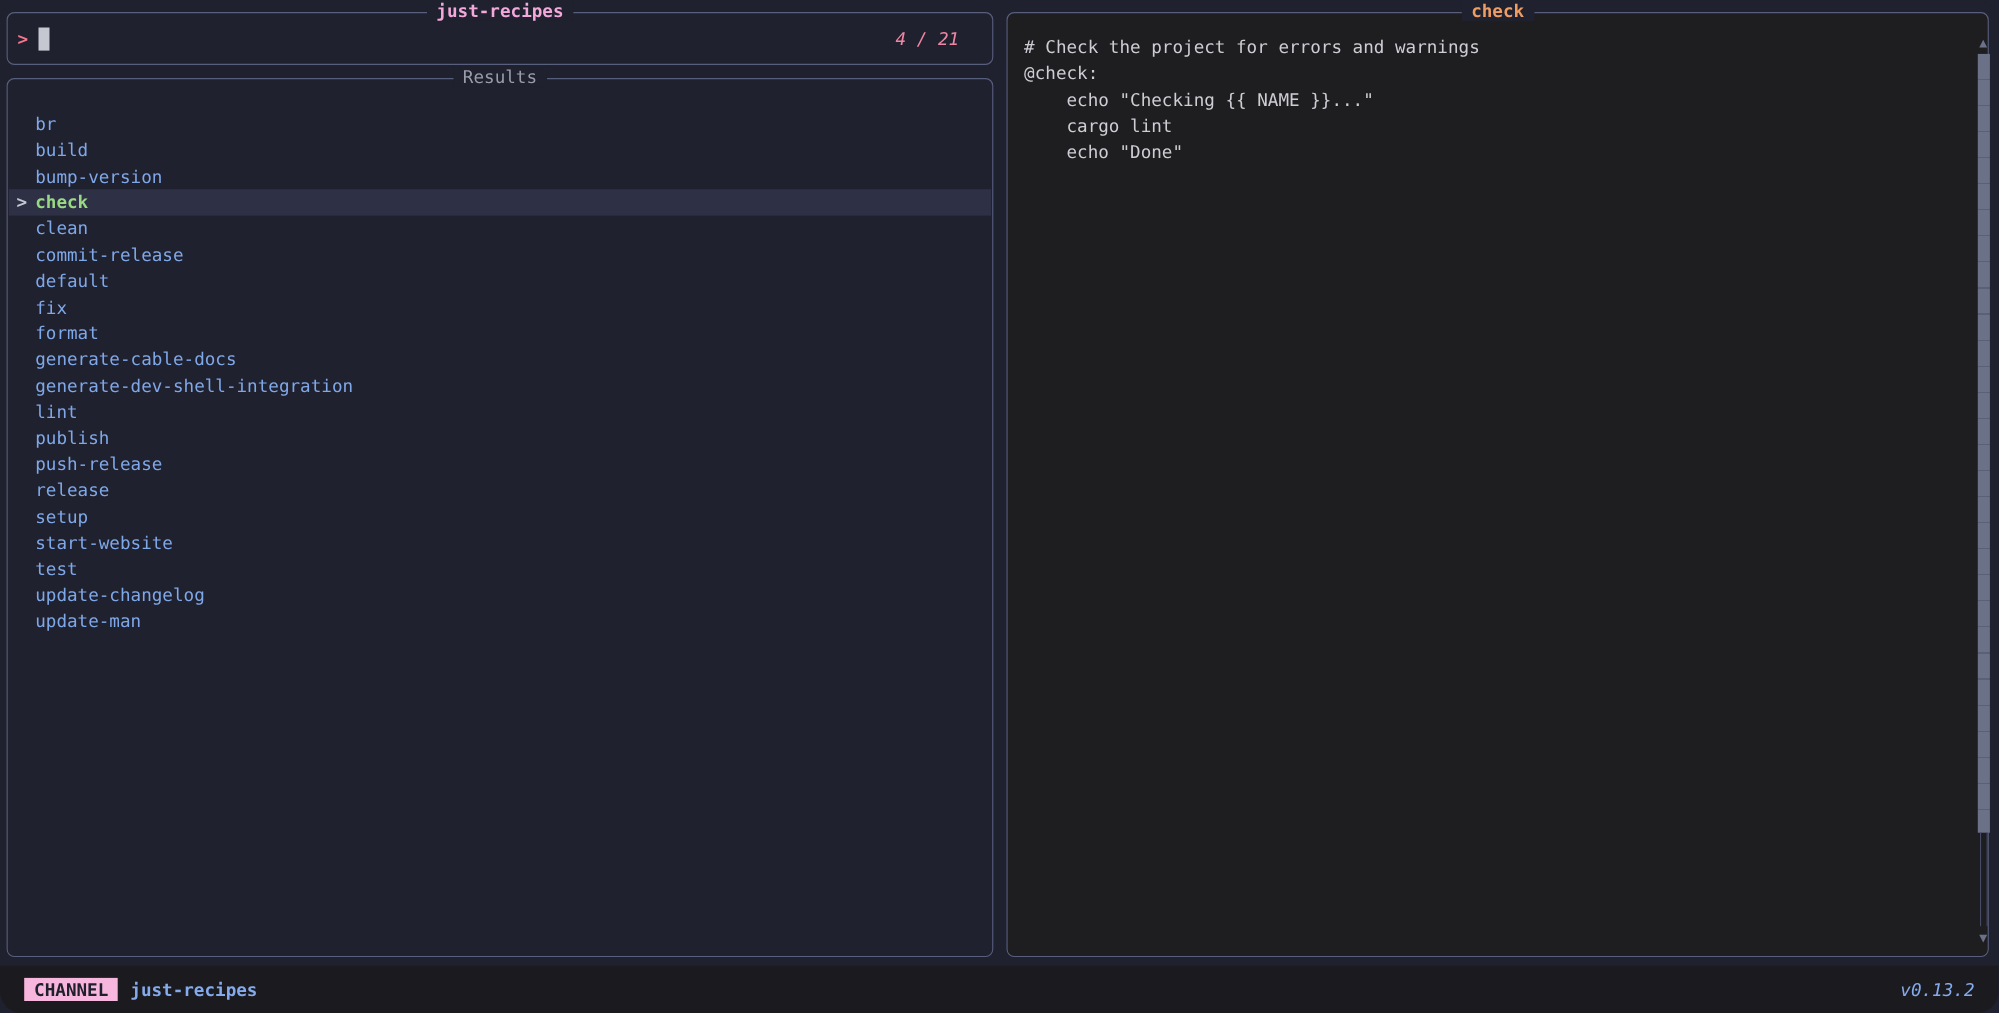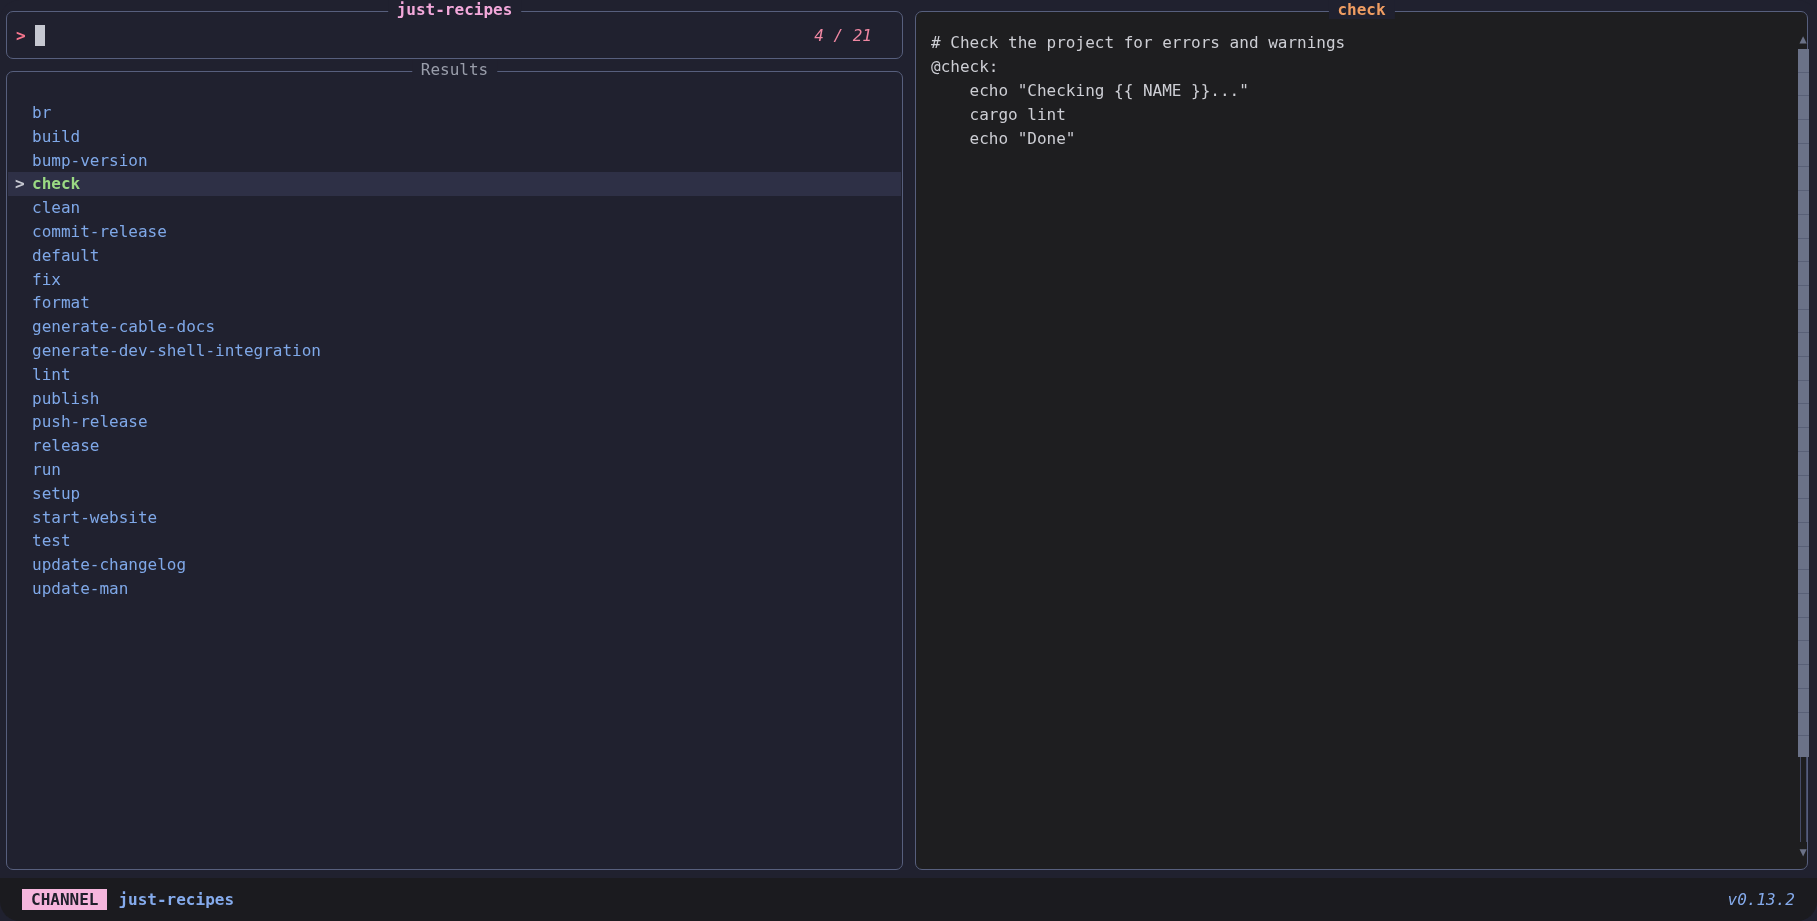--- a/index.html
+++ b/index.html
@@ -89,21 +89,20 @@
         <div class="row"><span class="pointer"> </span><span class="label">commit-release</span></div>
         <div class="row"><span class="pointer"> </span><span class="label">default</span></div>
         <div class="row"><span class="pointer"> </span><span class="label">fix</span></div>
         <div class="row"><span class="pointer"> </span><span class="label">format</span></div>
         <div class="row"><span class="pointer"> </span><span class="label">generate-cable-docs</span></div>
         <div class="row"><span class="pointer"> </span><span class="label">generate-dev-shell-integration</span></div>
         <div class="row"><span class="pointer"> </span><span class="label">lint</span></div>
         <div class="row"><span class="pointer"> </span><span class="label">publish</span></div>
         <div class="row"><span class="pointer"> </span><span class="label">push-release</span></div>
         <div class="row"><span class="pointer"> </span><span class="label">release</span></div>
-        <div class="row"><span class="pointer"> </span><span class="label">run</span></div>
         <div class="row"><span class="pointer"> </span><span class="label">setup</span></div>
         <div class="row"><span class="pointer"> </span><span class="label">start-website</span></div>
         <div class="row"><span class="pointer"> </span><span class="label">test</span></div>
         <div class="row"><span class="pointer"> </span><span class="label">update-changelog</span></div>
         <div class="row"><span class="pointer"> </span><span class="label">update-man</span></div>
       </div>
   </div>
 
   <div class="panel preview-panel">
     <span class="panel-title">check</span>

